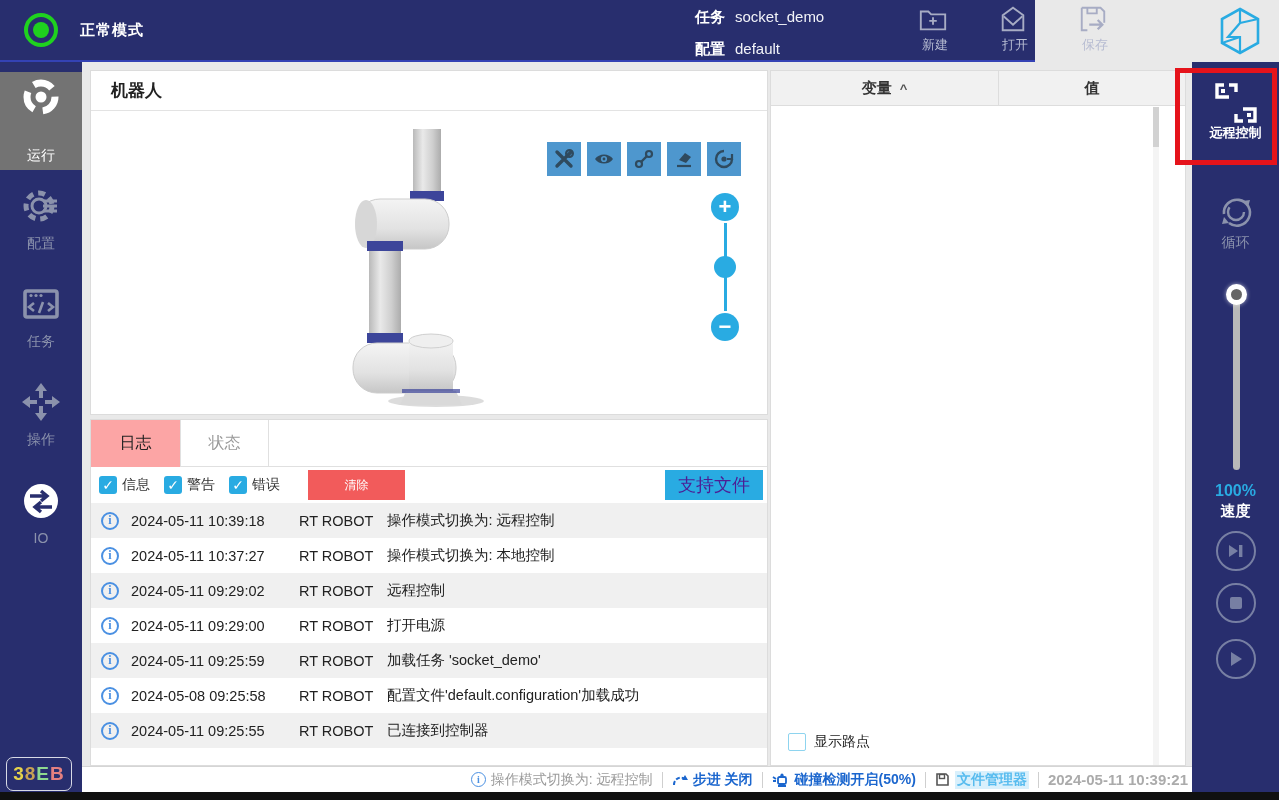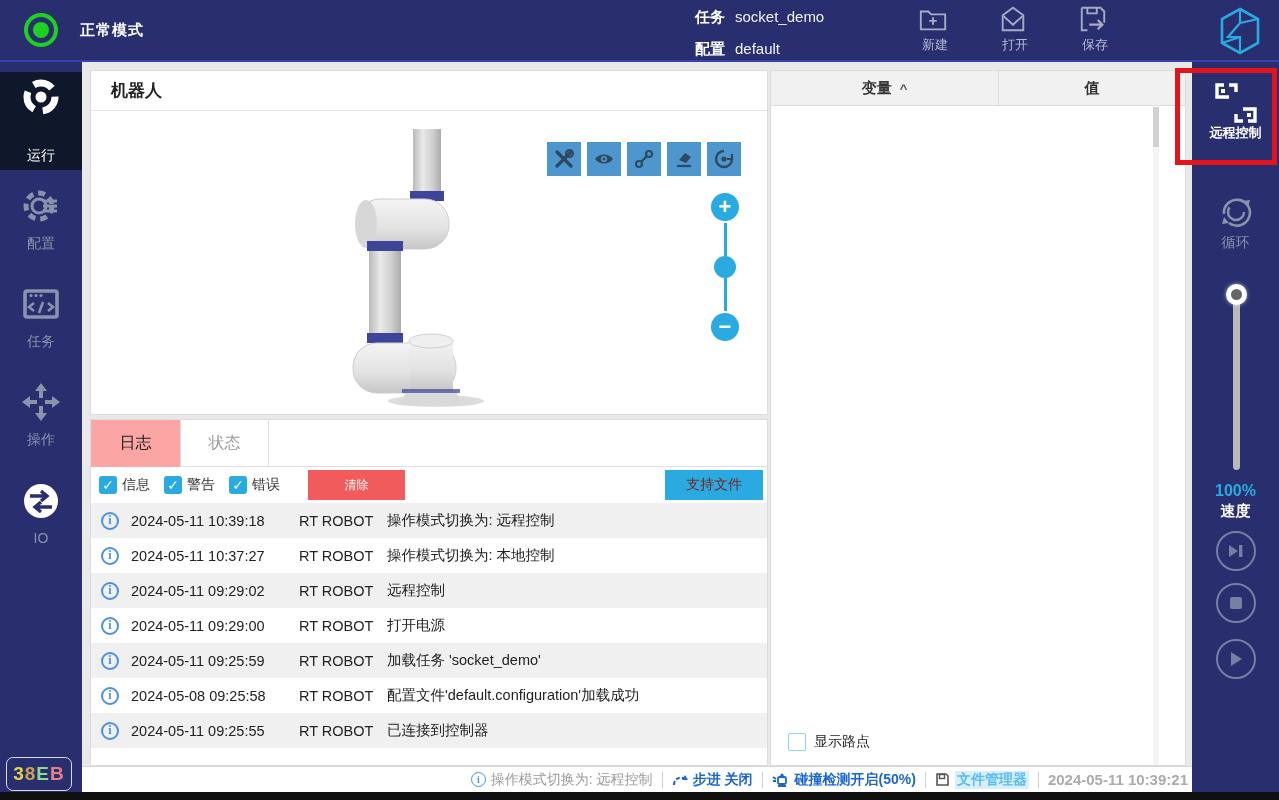--- a/index.html
+++ b/index.html
@@ -5,41 +5,41 @@
   * { box-sizing: border-box; margin: 0; padding: 0; }
   html,body { width:1279px; height:800px; }
   body {
     font-family: "Liberation Sans", sans-serif;
     background:#E9E9E9; position:relative; overflow:hidden;
     -webkit-font-smoothing:antialiased;
   }
   .abs { position:absolute; }
 
   
-  .topbar { left:0; top:0; width:1279px; height:62px; background:#282E6E; border-bottom:2px solid #3442B4; z-index:5; }
+  .topbar { left:0; top:0; width:1035px; height:62px; background:#282E6E; border-bottom:2px solid #3442B4; z-index:5; }
   .status-dot { left:24px; top:13px; width:34px; height:34px; border:4px solid #1FD11F; border-radius:50%;
                 display:flex; align-items:center; justify-content:center; }
   .status-dot i { width:16px; height:16px; background:#1FD11F; border-radius:50%; }
   .mode-label { left:80px; top:21px; color:#fff; font-size:15px; font-weight:bold; letter-spacing:1px; }
   .tb-field { color:#fff; font-size:15px; display:flex; gap:10px; }
   .tb-key { font-weight:bold; }
   .tb-val { font-weight:normal; color:#F2F3F8; }
   .tb-task { left:695px; top:8px; }
   .tb-config { left:695px; top:40px; }
   .tb-action { width:64px; top:4px; display:flex; flex-direction:column; align-items:flex-end; gap:2px; cursor:pointer; }
   .tb-action svg { width:30px; height:30px; }
   .tb-action .lbl { color:#B7BCD2; font-size:13px; }
   .tb-logo { left:1218px; top:7px; width:44px; height:48px; }
 
   
   .lsidebar { left:0; top:62px; width:82px; height:730px; background:#282E6E; z-index:4; }
   .ls-item { width:82px; height:98px; display:flex; flex-direction:column; align-items:center; justify-content:center; gap:9px; cursor:pointer; }
   .ls-item .lbl { font-size:14px; color:#8B92AC; }
   .ls-item svg { width:40px; height:40px; }
-  .ls-item.active { background:#0f172a;gap:30px; }
+  .ls-item.active { background:#737373;gap:30px; }
   .ls-item.active .lbl { color:#fff; }
   .ls-items { left:0; top:10px; width:82px; display:flex; flex-direction:column; }
   .badge38 { left:6px; top:695px; width:66px; height:34px; border:1px solid #D8DAE6; border-radius:7px;
              display:flex; align-items:center; justify-content:center; font-size:19px; font-weight:bold; letter-spacing:1px; }
   .badge38 .c0{color:#E5D24B} .badge38 .c1{color:#C8A254} .badge38 .c2{color:#8FD98F} .badge38 .c3{color:#E58080}
 
   
   .card { background:#fff; border:1px solid #DCDCDC; }
   .robot-panel { left:90px; top:70px; width:678px; height:345px; }
   .rp-header { height:40px; line-height:40px; padding-left:20px; font-size:17px; font-weight:bold; color:#222;
@@ -59,21 +59,21 @@
   .log-panel { left:90px; top:419px; width:678px; height:347px; }
   .tab-row { height:47px; display:flex; border-bottom:1px solid #E0E0E0; }
   .tab { width:90px; display:flex; align-items:center; justify-content:center; font-size:16px; cursor:pointer; }
   .tab.active { font-weight:normal; color:#222; border-right:1px solid #E0E0E0; margin-bottom:-1px; background:#fca5a5; }
   .tab.inactive { width:88px; color:#9A9A9A; border-right:1px solid #E0E0E0; }
   .filter-row { height:36px; display:flex; align-items:center; padding:0 4px 0 8px; }
   .chk { width:18px; height:18px; background:#29ABE2; border-radius:3px; color:#fff; font-size:14px; display:flex;
          align-items:center; justify-content:center; cursor:pointer; }
   .chk-lbl { font-size:14px; color:#333; margin:0 14px 0 5px; }
   .btn-clear { width:97px; height:30px; background:#F25B5B; color:#fff; border:none; font-size:12px; margin-left:14px; cursor:pointer; }
-  .btn-support { width:98px; height:30px; background:#29ABE2; color:#7f1d1d; border:none; font-size:14px; margin-left:auto; cursor:pointer;font-family:Liberation Serif, serif; }
+  .btn-support { width:98px; height:30px; background:#29ABE2; color:#4c1d95; border:none; font-size:18px; margin-left:auto; cursor:pointer;font-family:Liberation Serif, serif; }
   .log-rows { }
   .log-row { height:35px; display:flex; align-items:center; font-size:14.5px; color:#222; }
   .log-row:nth-child(odd) { background:#F0F0F0; }
   .info-ic { width:18px; height:18px; border:2px solid #4A90E2; border-radius:50%; color:#4A90E2; font-size:12px;
              font-weight:bold; font-family:"Liberation Serif", serif; display:flex; align-items:center; justify-content:center;
              margin:0 12px 0 10px; flex:none; }
   .log-time { width:168px; flex:none; }
   .log-src { width:88px; flex:none; }
   .log-msg { flex:1; }
 

